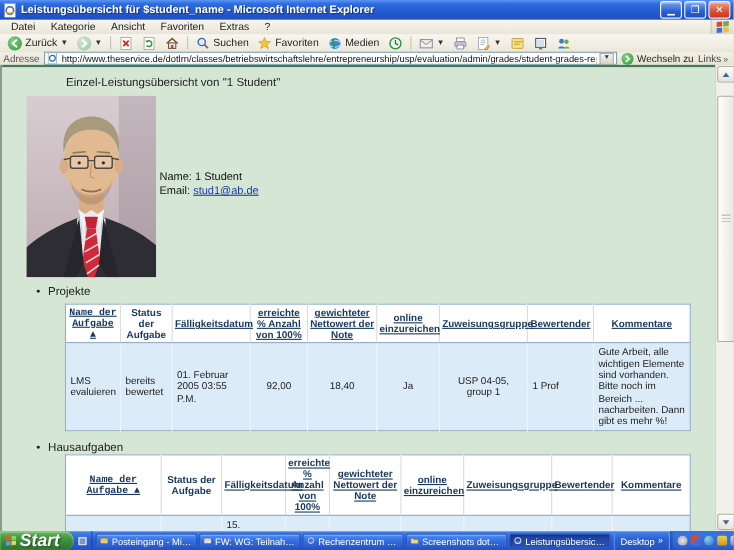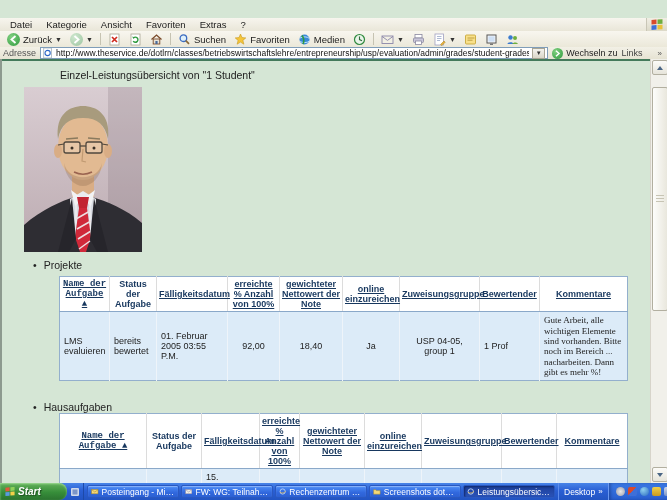--- a/index.html
+++ b/index.html
@@ -50,21 +50,21 @@
   .addressbar {
     position:absolute; top:47px; left:0; right:0; height:12px;
     background:linear-gradient(180deg,#f2f0e6,#e6e3d3); border-bottom:1px solid #b9b6a6;
     display:flex; align-items:center; gap:4px; padding:0 3px; font-size:9px; color:#555;
   }
   .addr-input { flex:1; height:10px; background:#fff; border:1px solid #7f9db9; display:flex; align-items:center; padding:0 2px; gap:3px; min-width:0; }
   .addr-url { font-size:8.5px; color:#111; white-space:nowrap; overflow:hidden; flex:1; }
   .addr-dropbtn { width:11px; height:9px; flex:none; background:linear-gradient(180deg,#f4f3ee,#d9d6c8); border:1px solid #a9a695;
     display:flex; align-items:center; justify-content:center; font-size:6px; color:#333; }
   .go-btn { display:flex; align-items:center; gap:3px; color:#222; flex:none; }
-  .links-area { display:flex; align-items:center; gap:15px; color:#444; flex:none; padding-right:2px; }
+  .links-area { display:flex; align-items:center; gap:2px; color:#444; flex:none; padding-right:2px; }
 
   
   .content { position:absolute; top:59px; left:0; right:0; height:424px; background:#d5e6d5; border-left:2px solid #8d9a8f; }
   .page { position:absolute; top:0; left:0; right:16px; bottom:0; overflow:hidden; background:#d5e6d5; border-top:2px solid #447a5b; }
   .page-heading { position:absolute; left:58px; top:8px; font-size:10.5px; color:#222; }
   .student-photo { position:absolute; left:22px; top:26px; width:118px; height:165px; }
   .student-photo svg { display:block; width:118px; height:165px; }
   .student-block { position:absolute; left:143px; top:95px; font-size:10px; color:#111; line-height:12px; }
   .email-link { color:#1b3ea8; text-decoration:underline; }
   .bullet { font-size:10.5px; color:#222; position:absolute; }
@@ -75,58 +75,69 @@
     border:1px solid #93afcd; }
   table.grid th { background:#fff; color:#17375e; font-weight:bold; font-size:9px; line-height:1.12;
     text-align:center; vertical-align:middle; padding:2px 2px; border-left:1px solid #dcdcdc; border-bottom:1px solid #8aa8c9; }
   table.grid th:first-child { border-left:none;font-family:Liberation Mono, monospace; }
   table.grid th span { text-decoration:underline; }
   table.grid th.plain span { text-decoration:none; }
   table.grid td { background:#dcebf8; color:#222; font-size:9px; line-height:1.15; padding:3px 4px; vertical-align:middle;
     border-left:1px solid #eef4fa; }
   table.grid td:first-child { border-left:none; }
   td.a-l { text-align:left; } td.a-c { text-align:center; }
-  td.small-txt { font-size:8.6px; line-height:1.12; padding:2px 3px;font-family:Liberation Serif, serif; }
+  td.small-txt { font-size:8.6px; line-height:1.12; padding:2px 3px; }
   .summary-line { position:absolute; left:57px; font-size:10px; color:#222; }
 
   
   .scrollbar { position:absolute; top:0; right:0; width:16px; height:424px; background:#f1f0ea; border-left:1px solid #d7d4ca; }
   .sb-btn { position:absolute; left:1px; width:14px; height:13px; background:linear-gradient(180deg,#fcfbf8,#e6e4da);
     border:1px solid #b2afa0; border-radius:2px; display:flex; align-items:center; justify-content:center; }
   .sb-up { top:1px; } .sb-down { bottom:1px; }
   .tri-up { width:0; height:0; border-left:3px solid transparent; border-right:3px solid transparent; border-bottom:4px solid #4a6584; }
   .tri-down { width:0; height:0; border-left:3px solid transparent; border-right:3px solid transparent; border-top:4px solid #4a6584; }
   .sb-thumb { position:absolute; left:1px; top:28px; width:14px; height:222px; background:linear-gradient(90deg,#fdfdfb,#e9e7dd);
     border:1px solid #b2afa0; border-radius:2px; }
   .sb-grip { position:absolute; left:3px; right:3px; top:50%; height:7px; margin-top:-4px;
     background:repeating-linear-gradient(180deg,#c7c4b4 0 1px,transparent 1px 3px); }
 
   
   .taskbar { position:absolute; bottom:0; left:0; right:0; height:17px;
     background:linear-gradient(180deg,#4884e8 0%,#2a5fd4 45%,#2254c2 100%); display:flex; align-items:stretch; color:#fff; }
   .start-btn { flex:none; width:54px; display:flex; align-items:center; gap:3px; padding:0 8px 0 5px;
     background:linear-gradient(180deg,#63b15b 0%,#378e3a 55%,#2b7330 100%); border-radius:0 8px 8px 0;
-    font-size:10px; font-weight:bold; font-style:italic; text-shadow:1px 1px 1px #1e511f; box-shadow:inset 0 1px 2px #9fdb95; }
+    font-size:16px; font-weight:bold; font-style:italic; text-shadow:1px 1px 1px #1e511f; box-shadow:inset 0 1px 2px #9fdb95; }
   .quick-launch { flex:none; width:16px; display:flex; align-items:center; justify-content:center; border-right:1px solid #1d49a8; margin-right:2px; }
   .task-btn { flex:none; width:84px; margin:2px 1px; display:flex; align-items:center; gap:3px; padding:0 3px;
     background:linear-gradient(180deg,#4d8ef8,#3168dd 60%,#2c60d2); border:1px solid #2a58c0; border-radius:2px;
     font-size:8.5px; white-space:nowrap; overflow:hidden; box-shadow:inset 0 1px 1px rgba(255,255,255,.35); }
   .task-btn.active { background:linear-gradient(180deg,#1d3f9a,#2a53b8); box-shadow:inset 1px 1px 2px #122a6e; }
   .task-label { overflow:hidden; text-overflow:ellipsis; }
   .desktop-bar { flex:none; display:flex; align-items:center; gap:3px; font-size:8.5px; padding:0 5px; border-left:1px solid #5d8cec; margin-left:2px; }
   .tray { margin-left:auto; flex:none; display:flex; align-items:center; gap:3px; padding:0 5px 0 7px;
     background:linear-gradient(180deg,#3a79e4,#2a5fd0); border-left:1px solid #6a97ef; box-shadow:inset 2px 0 3px rgba(10,30,90,.35); }
   .tray-ic { width:9px; height:9px; border-radius:2px; flex:none; }
   .chev { font-size:8px; color:#fff; }
 </style>
 </head>
 <body>
 
 <div class="window">
 
+  <div class="titlebar">
+    <svg class="app-icon" viewBox="0 0 13 13">
+      <rect x="1" y="0" width="10" height="13" fill="#fff" stroke="#8899aa" stroke-width="0.8"></rect>
+      <circle cx="6" cy="6.5" r="3.4" fill="none" stroke="#2b66c8" stroke-width="1.4"></circle>
+      <path d="M2,7.6 C5,9.6 9,9 11.4,6.4" stroke="#e8b13c" stroke-width="1.1" fill="none"></path>
+    </svg>
+    <span class="title-text">Leistungsübersicht für $student_name - Microsoft Internet Explorer</span>
+    <span class="win-ctl">▁</span>
+    <span class="win-ctl">❐</span>
+    <span class="win-ctl close">✕</span>
+  </div>
 
   <div class="menubar">
     <span class="menu-item">Datei</span>
     <span class="menu-item">Kategorie</span>
     <span class="menu-item">Ansicht</span>
     <span class="menu-item">Favoriten</span>
     <span class="menu-item">Extras</span>
     <span class="menu-item">?</span>
     <span class="logo-slab">
       <svg width="12" height="12" viewBox="0 0 12 12">
@@ -311,20 +322,27 @@
           <path d="M56,59 L62,59" stroke="#50483e" stroke-width="1.3"></path>
           <path d="M34,58 L40,57 M78,57 L84,58" stroke="#50483e" stroke-width="1.2"></path>
           <circle cx="48" cy="61" r="1.5" fill="#3a3026"></circle>
           <circle cx="70" cy="61" r="1.5" fill="#3a3026"></circle>
           <path d="M42,52 L54,51 M64,51 L76,52" stroke="#8a7a5e" stroke-width="1.5"></path>
           <path d="M59,62 L58,74 L62,75" stroke="#c09a72" stroke-width="1.2" fill="none"></path>
           <path d="M50,85 C56,88 62,88 68,85" stroke="#9a6450" stroke-width="1.5" fill="none"></path>
         </svg>
       </div>
 
+      <div class="student-block">
+        <div>Name: 1 Student</div>
+        <div>
+          <span>Email:</span>
+          <span class="email-link">stud1@ab.de</span>
+        </div>
+      </div>
 
       <div class="bullet" style="left:31px; top:198px;">Projekte</div>
 
       <table class="grid" style="top:215px;">
         <colgroup>
           <col style="width:50px">
             <col style="width:47px">
             <col style="width:71px">
             <col style="width:52px">
           <col style="width:63px">

